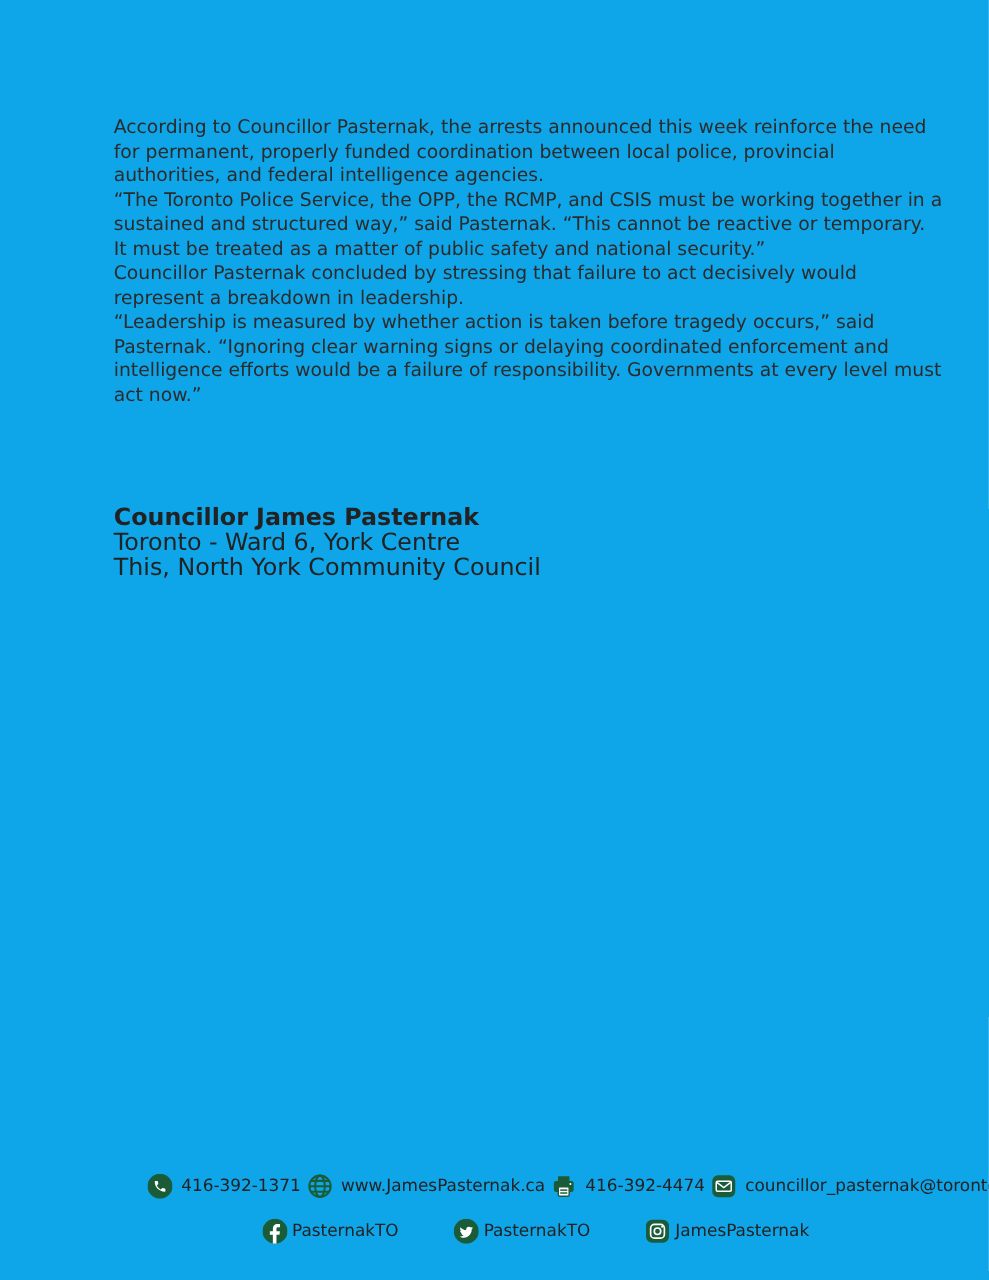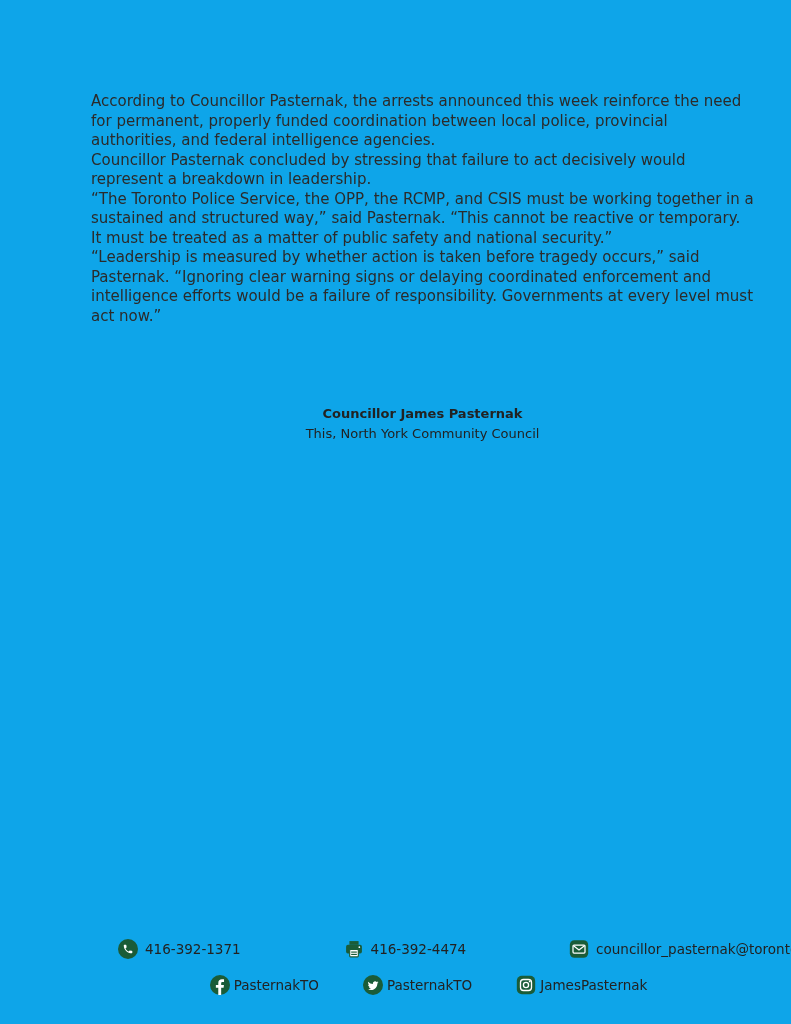--- a/index.html
+++ b/index.html
@@ -23,22 +23,22 @@
     font-size: 15px;
     line-height: 19.5px;
     color: #2b2b2b;
   }
   .body-text p { margin: 0; }
   .signature {
     position: absolute;
     left: 91px;
     top: 404px;
     width: 663px;
-    text-align: center;
-    font-size: 13px;
+    text-align: left;
+    font-size: 19px;
     line-height: 20px;
     color: #222222;
   }
   .sig-name { font-weight: bold; }
   .contacts-row {
     position: absolute;
     left: 90px;
     top: 939px;
     width: 700px;
     display: flex;
@@ -78,44 +78,55 @@
   }
   .icn svg { width: 100%; height: 100%; display: block; }
 </style>
 </head>
 <body>
 
 <div class="page">
 
   <div class="body-text">
     <p>According to Councillor Pasternak, the arrests announced this week reinforce the need for permanent, properly funded coordination between local police, provincial authorities, and federal intelligence agencies.</p>
+    <p>“The Toronto Police Service, the OPP, the RCMP, and CSIS must be working together in a sustained and structured way,” said Pasternak. “This cannot be reactive or temporary. It must be treated as a matter of public safety and national security.”</p>
     <p>Councillor Pasternak concluded by stressing that failure to act decisively would represent a breakdown in leadership.</p>
-    <p>“The Toronto Police Service, the OPP, the RCMP, and CSIS must be working together in a sustained and structured way,” said Pasternak. “This cannot be reactive or temporary. It must be treated as a matter of public safety and national security.”</p>
     <p>“Leadership is measured by whether action is taken before tragedy occurs,” said Pasternak. “Ignoring clear warning signs or delaying coordinated enforcement and intelligence efforts would be a failure of responsibility. Governments at every level must act now.”</p>
   </div>
 
   <div class="signature">
     <div class="sig-name">Councillor James Pasternak</div>
+    <div>Toronto - Ward 6, York Centre</div>
     <div>This, North York Community Council</div>
   </div>
 
   <div class="contacts-row">
 
     <span class="item">
       <span class="icn">
         <svg viewBox="0 0 24 24">
           <circle cx="12" cy="12" r="12" fill="#1A5C38"></circle>
           <g transform="translate(5.2,5.2) scale(0.57)">
             <path fill="#ffffff" d="M6.62 10.79c1.44 2.83 3.76 5.14 6.59 6.59l2.2-2.2c.27-.27.67-.36 1.02-.24 1.12.37 2.33.57 3.57.57.55 0 1 .45 1 1V20c0 .55-.45 1-1 1-9.39 0-17-7.61-17-17 0-.55.45-1 1-1h3.5c.55 0 1 .45 1 1 0 1.25.2 2.45.57 3.57.11.35.03.74-.25 1.02l-2.2 2.2z"></path>
           </g>
         </svg>
       </span>
       <span>416-392-1371</span>
     </span>
 
+    <span class="item">
+      <span class="icn">
+        <svg viewBox="0 0 24 24" fill="none" stroke="#1A5C38" stroke-width="2">
+          <circle cx="12" cy="12" r="10.2"></circle>
+          <ellipse cx="12" cy="12" rx="4.6" ry="10.2"></ellipse>
+          <path d="M1.8 12h20.4 M3.3 6.8h17.4 M3.3 17.2h17.4"></path>
+        </svg>
+      </span>
+      <span>www.JamesPasternak.ca</span>
+    </span>
 
     <span class="item">
       <span class="icn">
         <svg viewBox="0 0 24 24">
           <path fill="#1A5C38" d="M6.5 2.5h11V7h-11z"></path>
           <rect x="2.5" y="7" width="19" height="10.5" rx="2.2" fill="#1A5C38"></rect>
           <rect x="6.8" y="12.5" width="10.4" height="9" rx="1" fill="#ffffff" stroke="#1A5C38" stroke-width="1.4"></rect>
           <rect x="8.6" y="15" width="6.8" height="1.4" fill="#1A5C38"></rect>
           <rect x="8.6" y="17.8" width="6.8" height="1.4" fill="#1A5C38"></rect>
           <circle cx="18.4" cy="9.8" r="1" fill="#ffffff"></circle>

